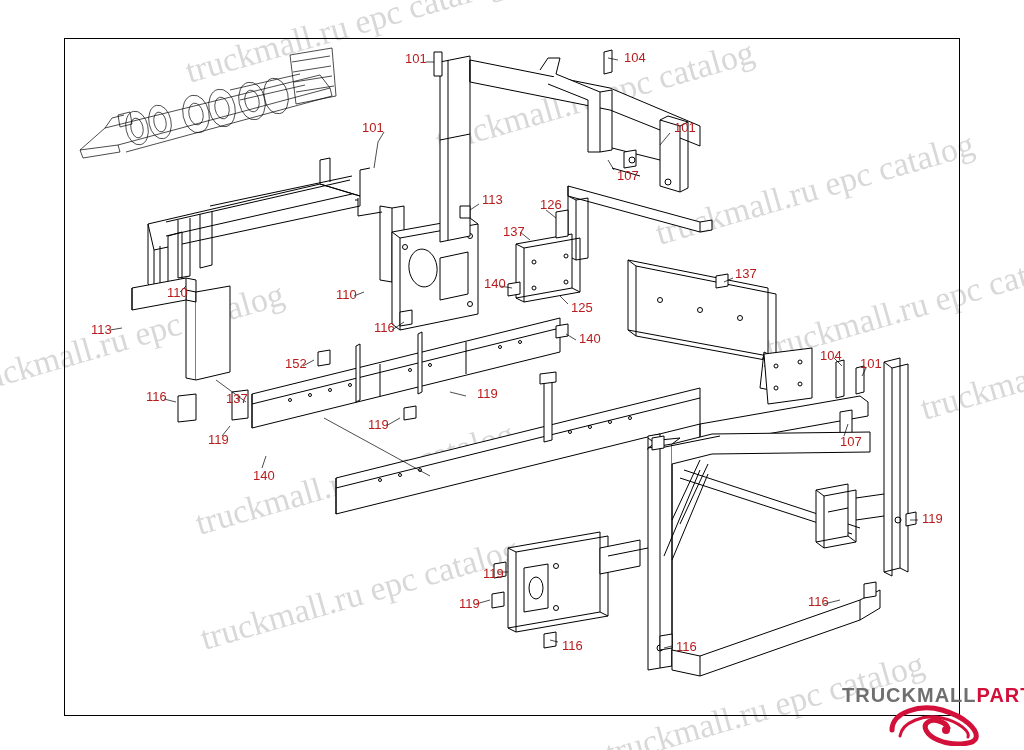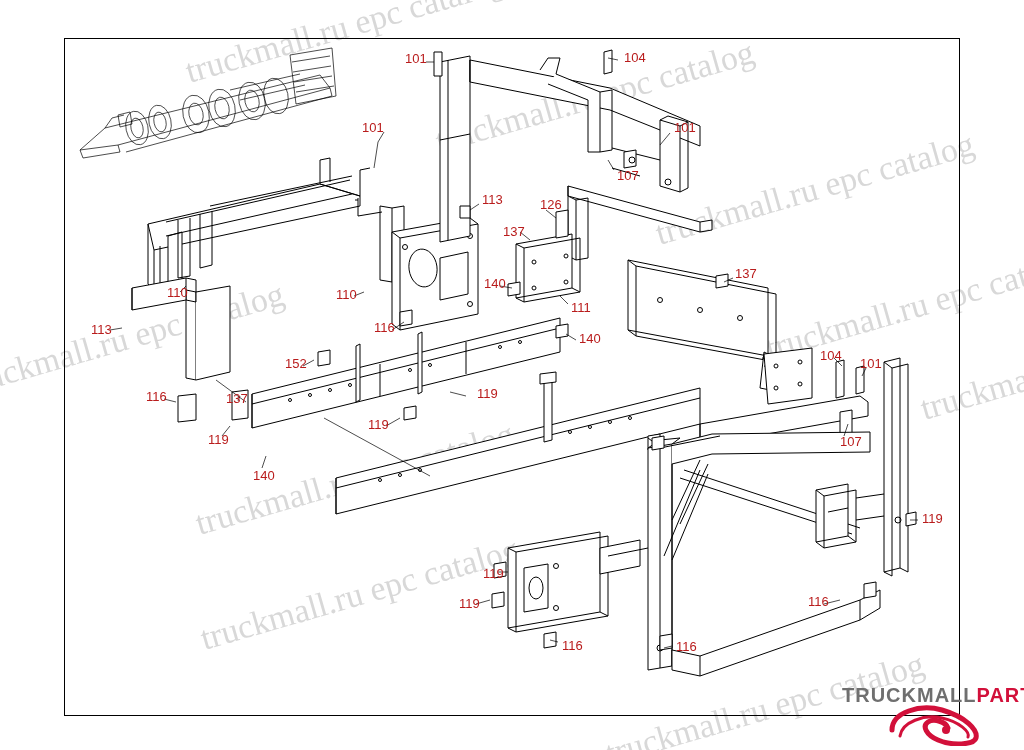--- a/index.html
+++ b/index.html
@@ -362,21 +362,21 @@
     <div class="lab" style="left:362px;top:120px">101</div>
     <div class="lab" style="left:674px;top:120px">101</div>
     <div class="lab" style="left:617px;top:168px">107</div>
     <div class="lab" style="left:482px;top:192px">113</div>
     <div class="lab" style="left:540px;top:197px">126</div>
     <div class="lab" style="left:503px;top:224px">137</div>
     <div class="lab" style="left:735px;top:266px">137</div>
     <div class="lab" style="left:167px;top:285px">110</div>
     <div class="lab" style="left:336px;top:287px">110</div>
     <div class="lab" style="left:484px;top:276px">140</div>
-    <div class="lab" style="left:571px;top:300px">111</div>
+    <div class="lab" style="left:571px;top:300px">125</div>
     <div class="lab" style="left:91px;top:322px">113</div>
     <div class="lab" style="left:374px;top:320px">116</div>
     <div class="lab" style="left:579px;top:331px">140</div>
     <div class="lab" style="left:820px;top:348px">104</div>
     <div class="lab" style="left:860px;top:356px">101</div>
     <div class="lab" style="left:285px;top:356px">152</div>
     <div class="lab" style="left:477px;top:386px">119</div>
     <div class="lab" style="left:146px;top:389px">116</div>
     <div class="lab" style="left:226px;top:391px">137</div>
     <div class="lab" style="left:368px;top:417px">119</div>

